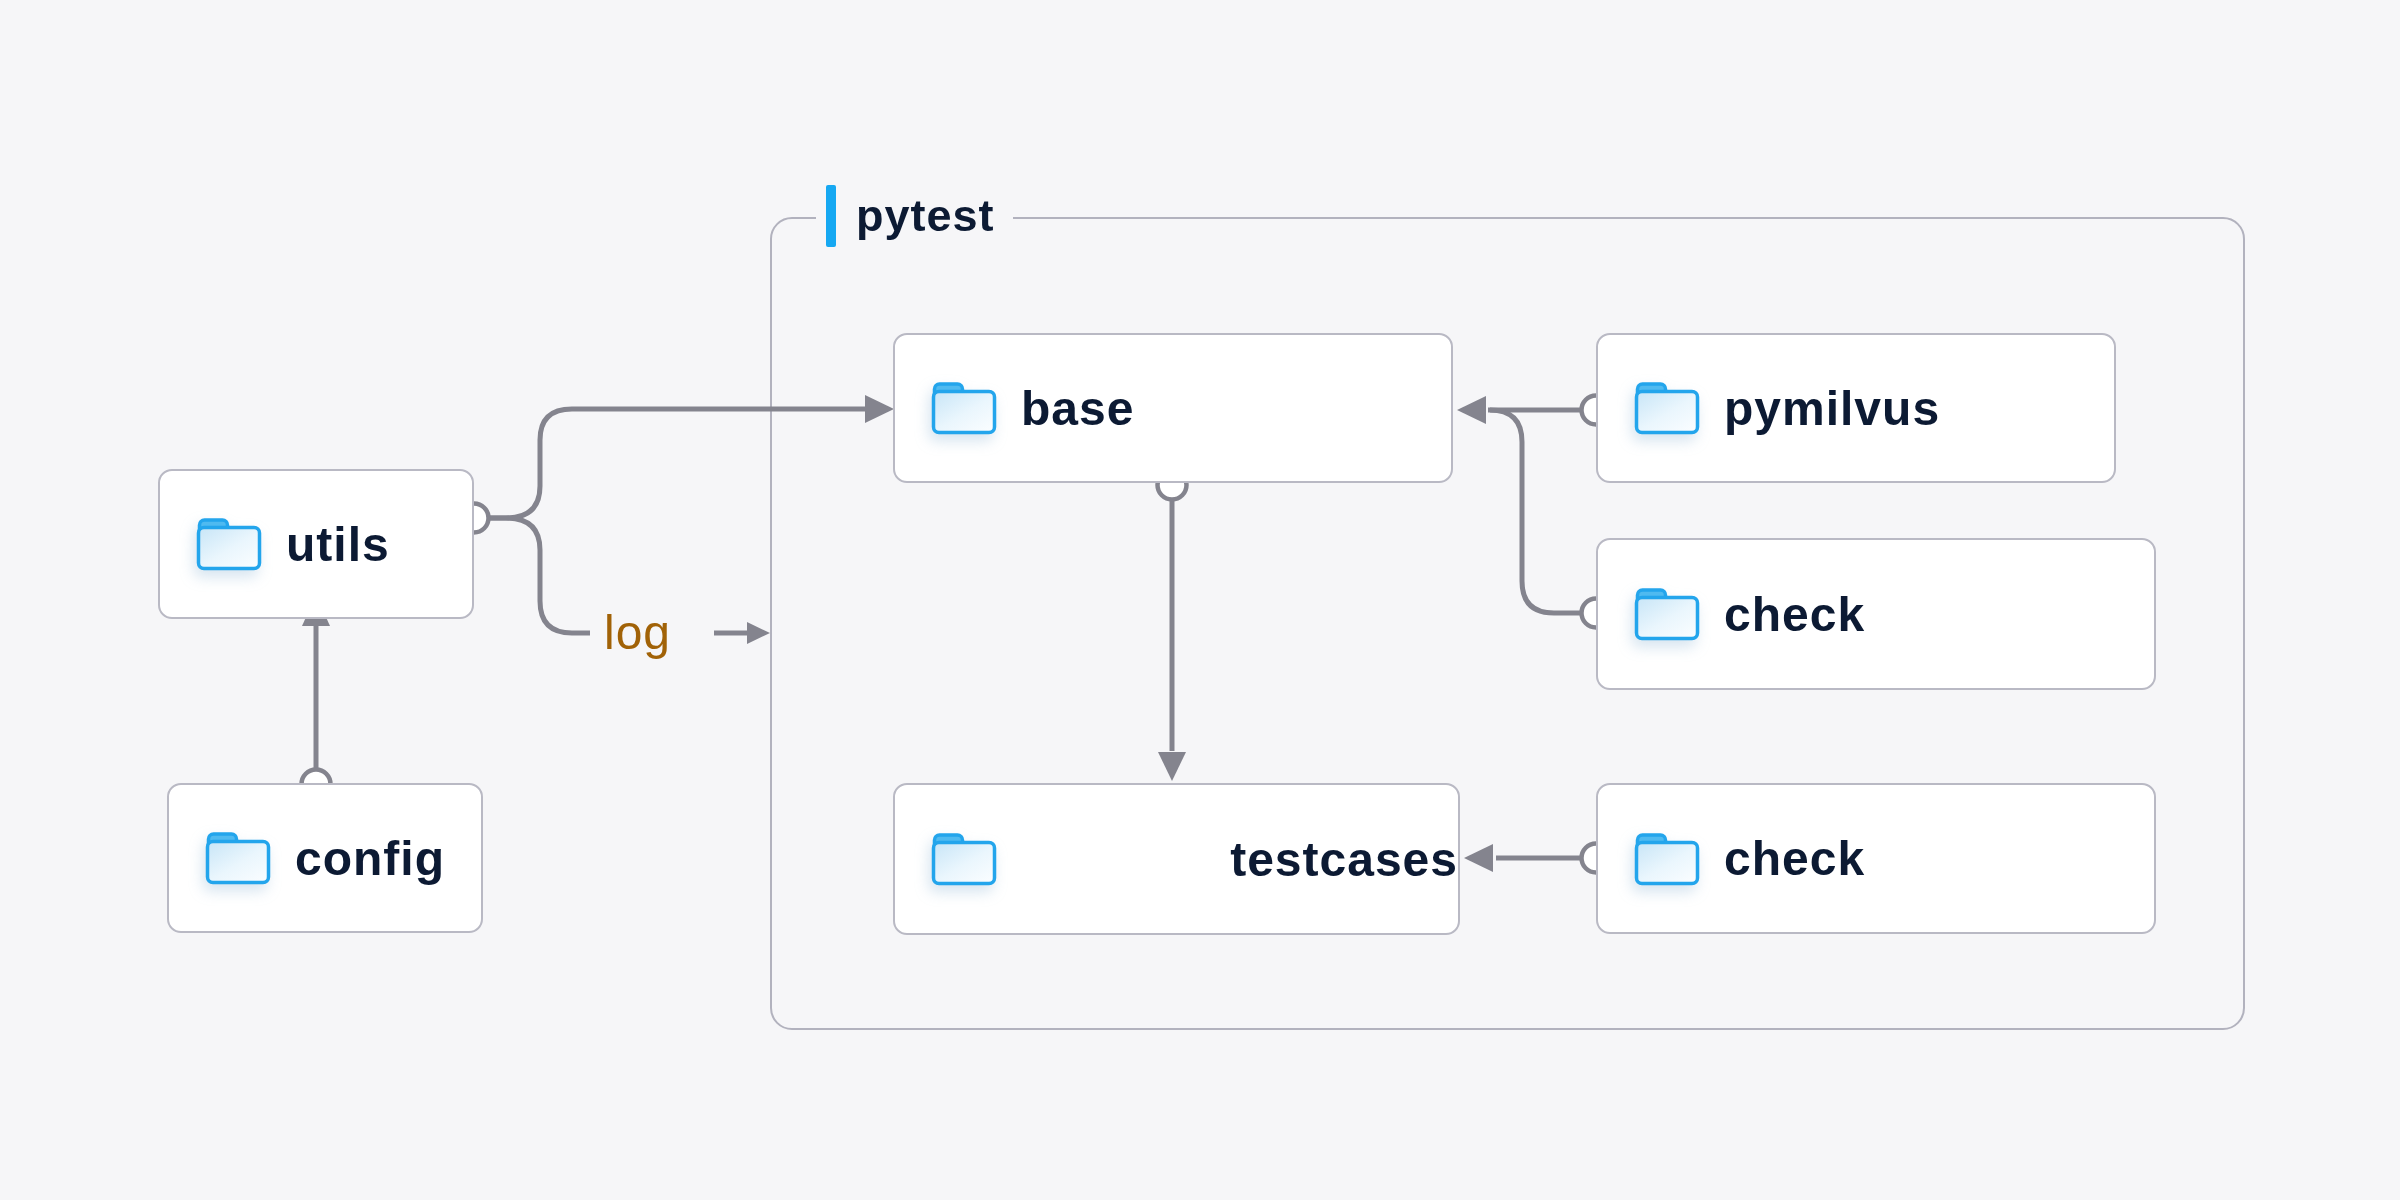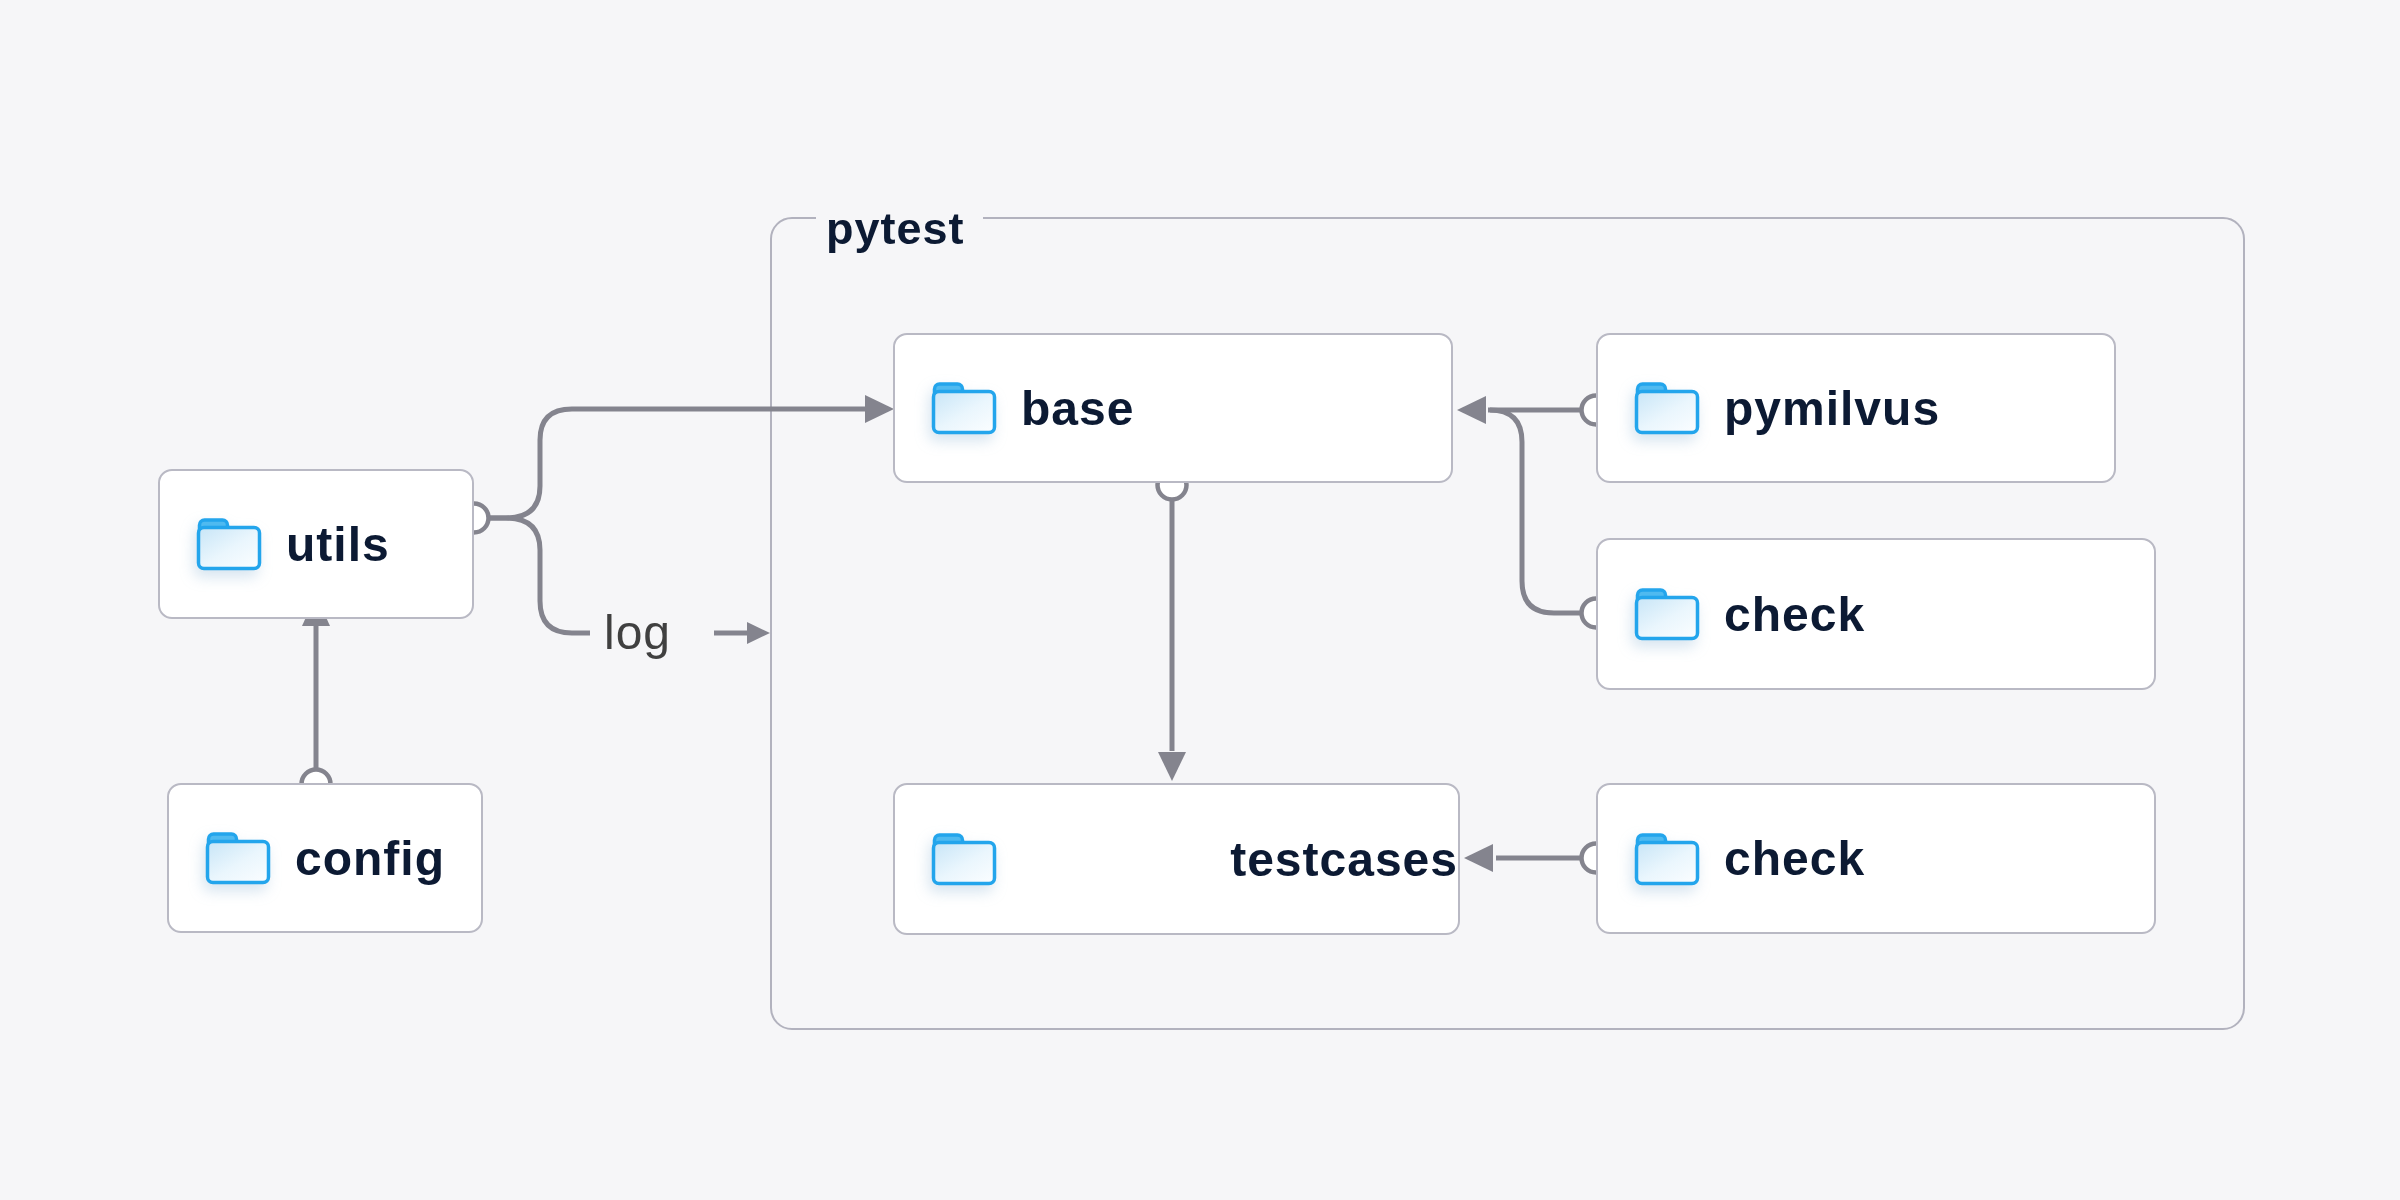--- a/index.html
+++ b/index.html
@@ -7,34 +7,34 @@
     position:relative;width:2400px;height:1200px;background:#f6f6f8;
     font-family:"Liberation Sans",sans-serif;overflow:hidden;
   }
   .group{
     position:absolute;left:770px;top:217px;width:1475px;height:813px;
     border:2.5px solid #b2b2be;border-radius:22px;box-sizing:border-box;
   }
   .group-label{
     position:absolute;left:816px;top:183px;height:66px;
     display:flex;align-items:center;gap:20px;
-    background:#f6f6f8;padding:0 18px 0 10px;flex-direction:column;
+    background:#f6f6f8;padding:0 18px 0 10px;
   }
   .accent{width:10px;height:62px;background:#16a8f2;border-radius:2px;}
   .group-text{font-size:45px;font-weight:700;color:#0c1a33;letter-spacing:1px;}
   .node{
     position:absolute;background:#ffffff;border:2.5px solid #b9b9c4;border-radius:14px;
     box-sizing:border-box;display:flex;align-items:center;gap:24px;padding-left:36px;
   }
   .node-label{font-size:48px;font-weight:700;color:#0c1a33;letter-spacing:1px;white-space:nowrap;}
   .folder-svg{filter:drop-shadow(-3px 7px 7px rgba(110,160,200,0.28));flex:0 0 auto;}
   .wires{position:absolute;left:0;top:0;width:2400px;height:1200px;pointer-events:none;}
   .edge-label{
     position:absolute;left:604px;top:606px;height:54px;line-height:54px;
-    font-size:48px;font-weight:400;color:#404040;letter-spacing:1px;
+    font-size:48px;font-weight:400;color:#a16207;letter-spacing:1px;
   }
   
   .n-utils    {left:158px; top:469px; width:316px; height:150px;}
   .n-config   {left:158px; top:783px; width:316px; height:150px;margin-left:9px;}
   .n-base     {left:893px; top:333px; width:560px; height:150px;}
   .n-testcases{left:893px; top:783px; width:567px; height:152px;justify-content:space-between;}
   .n-pymilvus {left:1596px;top:333px; width:520px; height:150px;}
   .n-check    {left:1596px;top:538px; width:560px; height:152px;text-align:center;}
   .n-common   {left:1596px;top:783px; width:560px; height:151px;}
 </style>

